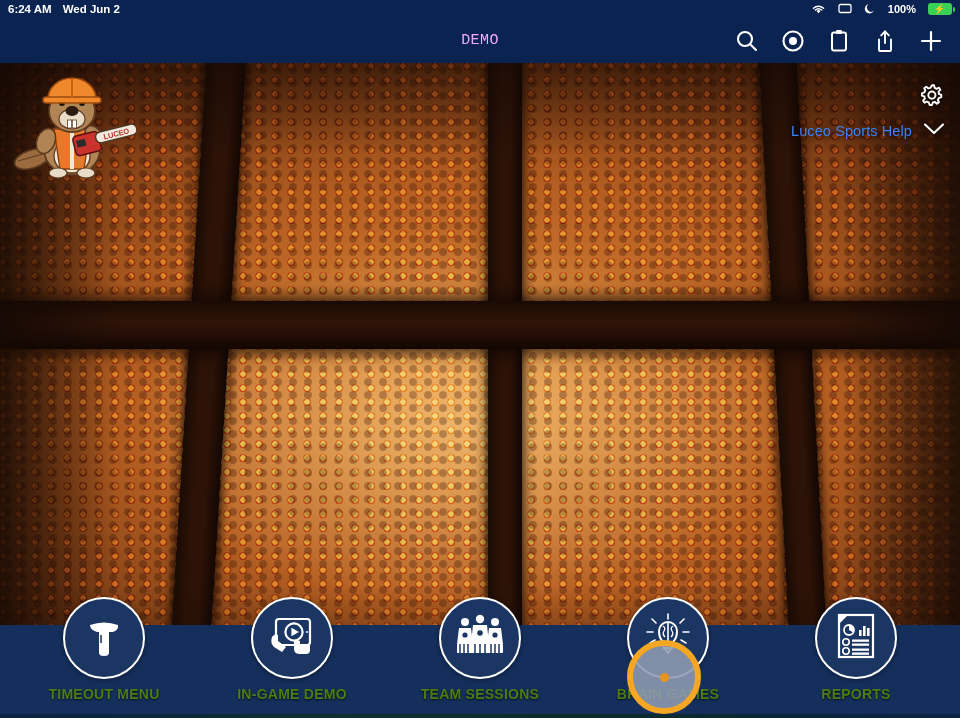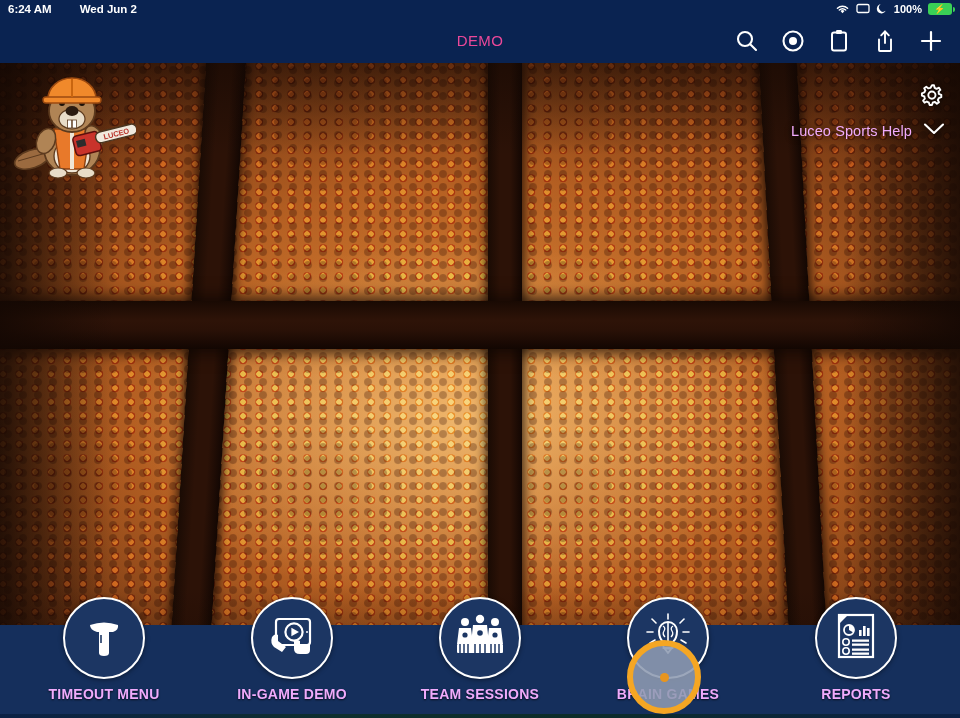--- a/index.html
+++ b/index.html
@@ -20,24 +20,24 @@
     position: absolute; top: 0; left: 0;
     width: 960px; height: 18px;
     background: #0a2351;
     display: flex; align-items: center;
     padding: 0 8px;
     color: #fff;
     font-size: 11.5px;
     font-weight: bold;
     z-index: 40;
   }
-  .sb-left { display: flex; align-items: center; gap: 28px; }
+  .sb-left { display: flex; align-items: center; gap: 11px; }
   .sb-right {
     margin-left: auto;
-    display: flex; align-items: center; gap: 6px;
+    display: flex; align-items: center; gap: 12px;
     font-size: 11px;
   }
   .sb-icon { display: inline-flex; align-items: center; }
   .battery {
     position: relative;
     width: 24px; height: 12px;
     border-radius: 3px;
     background: #3ad056;
     display: inline-flex;
     align-items: center; justify-content: center;
@@ -56,23 +56,24 @@
     position: absolute; top: 18px; left: 0;
     width: 960px; height: 45px;
     background: #0a2351;
     display: flex; align-items: center;
     z-index: 35;
   }
   .nav-title {
     position: absolute;
     left: 0; right: 0;
     text-align: center;
-    color: #ec4899;
+    color: #f0abfc;
     font-size: 15px;
     letter-spacing: .4px;
+    font-family: Liberation Mono, monospace;
   }
   .nav-actions {
     margin-left: auto;
     display: flex; align-items: center;
     gap: 16px;
     padding-right: 14px;
     z-index: 2;
   }
   .nav-btn {
     width: 30px; height: 30px;
@@ -157,21 +158,21 @@
   }
   .help-row {
     position: absolute;
     right: 14px; top: 58px;
     display: flex; align-items: center; gap: 10px;
     z-index: 14;
     cursor: pointer;
     filter: drop-shadow(0 1px 3px rgba(0,0,0,.85));
   }
   .help-label {
-    color: #f0abfc;
+    color: #3b82f6;
     font-size: 14.5px;
     letter-spacing: .1px;
   }
 
   
   .bottombar {
     position: absolute;
     left: 0; bottom: 0;
     width: 960px; height: 93px;
     background: #152f5c;
@@ -204,21 +205,21 @@
   }
   .dock-circle {
     width: 82px; height: 82px;
     border-radius: 50%;
     background: #1c3663;
     border: 2.5px solid #ffffff;
     display: flex; align-items: center; justify-content: center;
     box-shadow: 0 1px 5px rgba(0,0,0,.45);
   }
   .dock-label {
-    color: #f0abfc;
+    color: #4d7c0f;
     font-size: 14px;
     font-weight: bold;
     letter-spacing: .25px;
     white-space: nowrap;
     text-shadow: 0 1px 2px rgba(0,0,0,.75);
   }
 
   
   .cursor {
     position: absolute;

